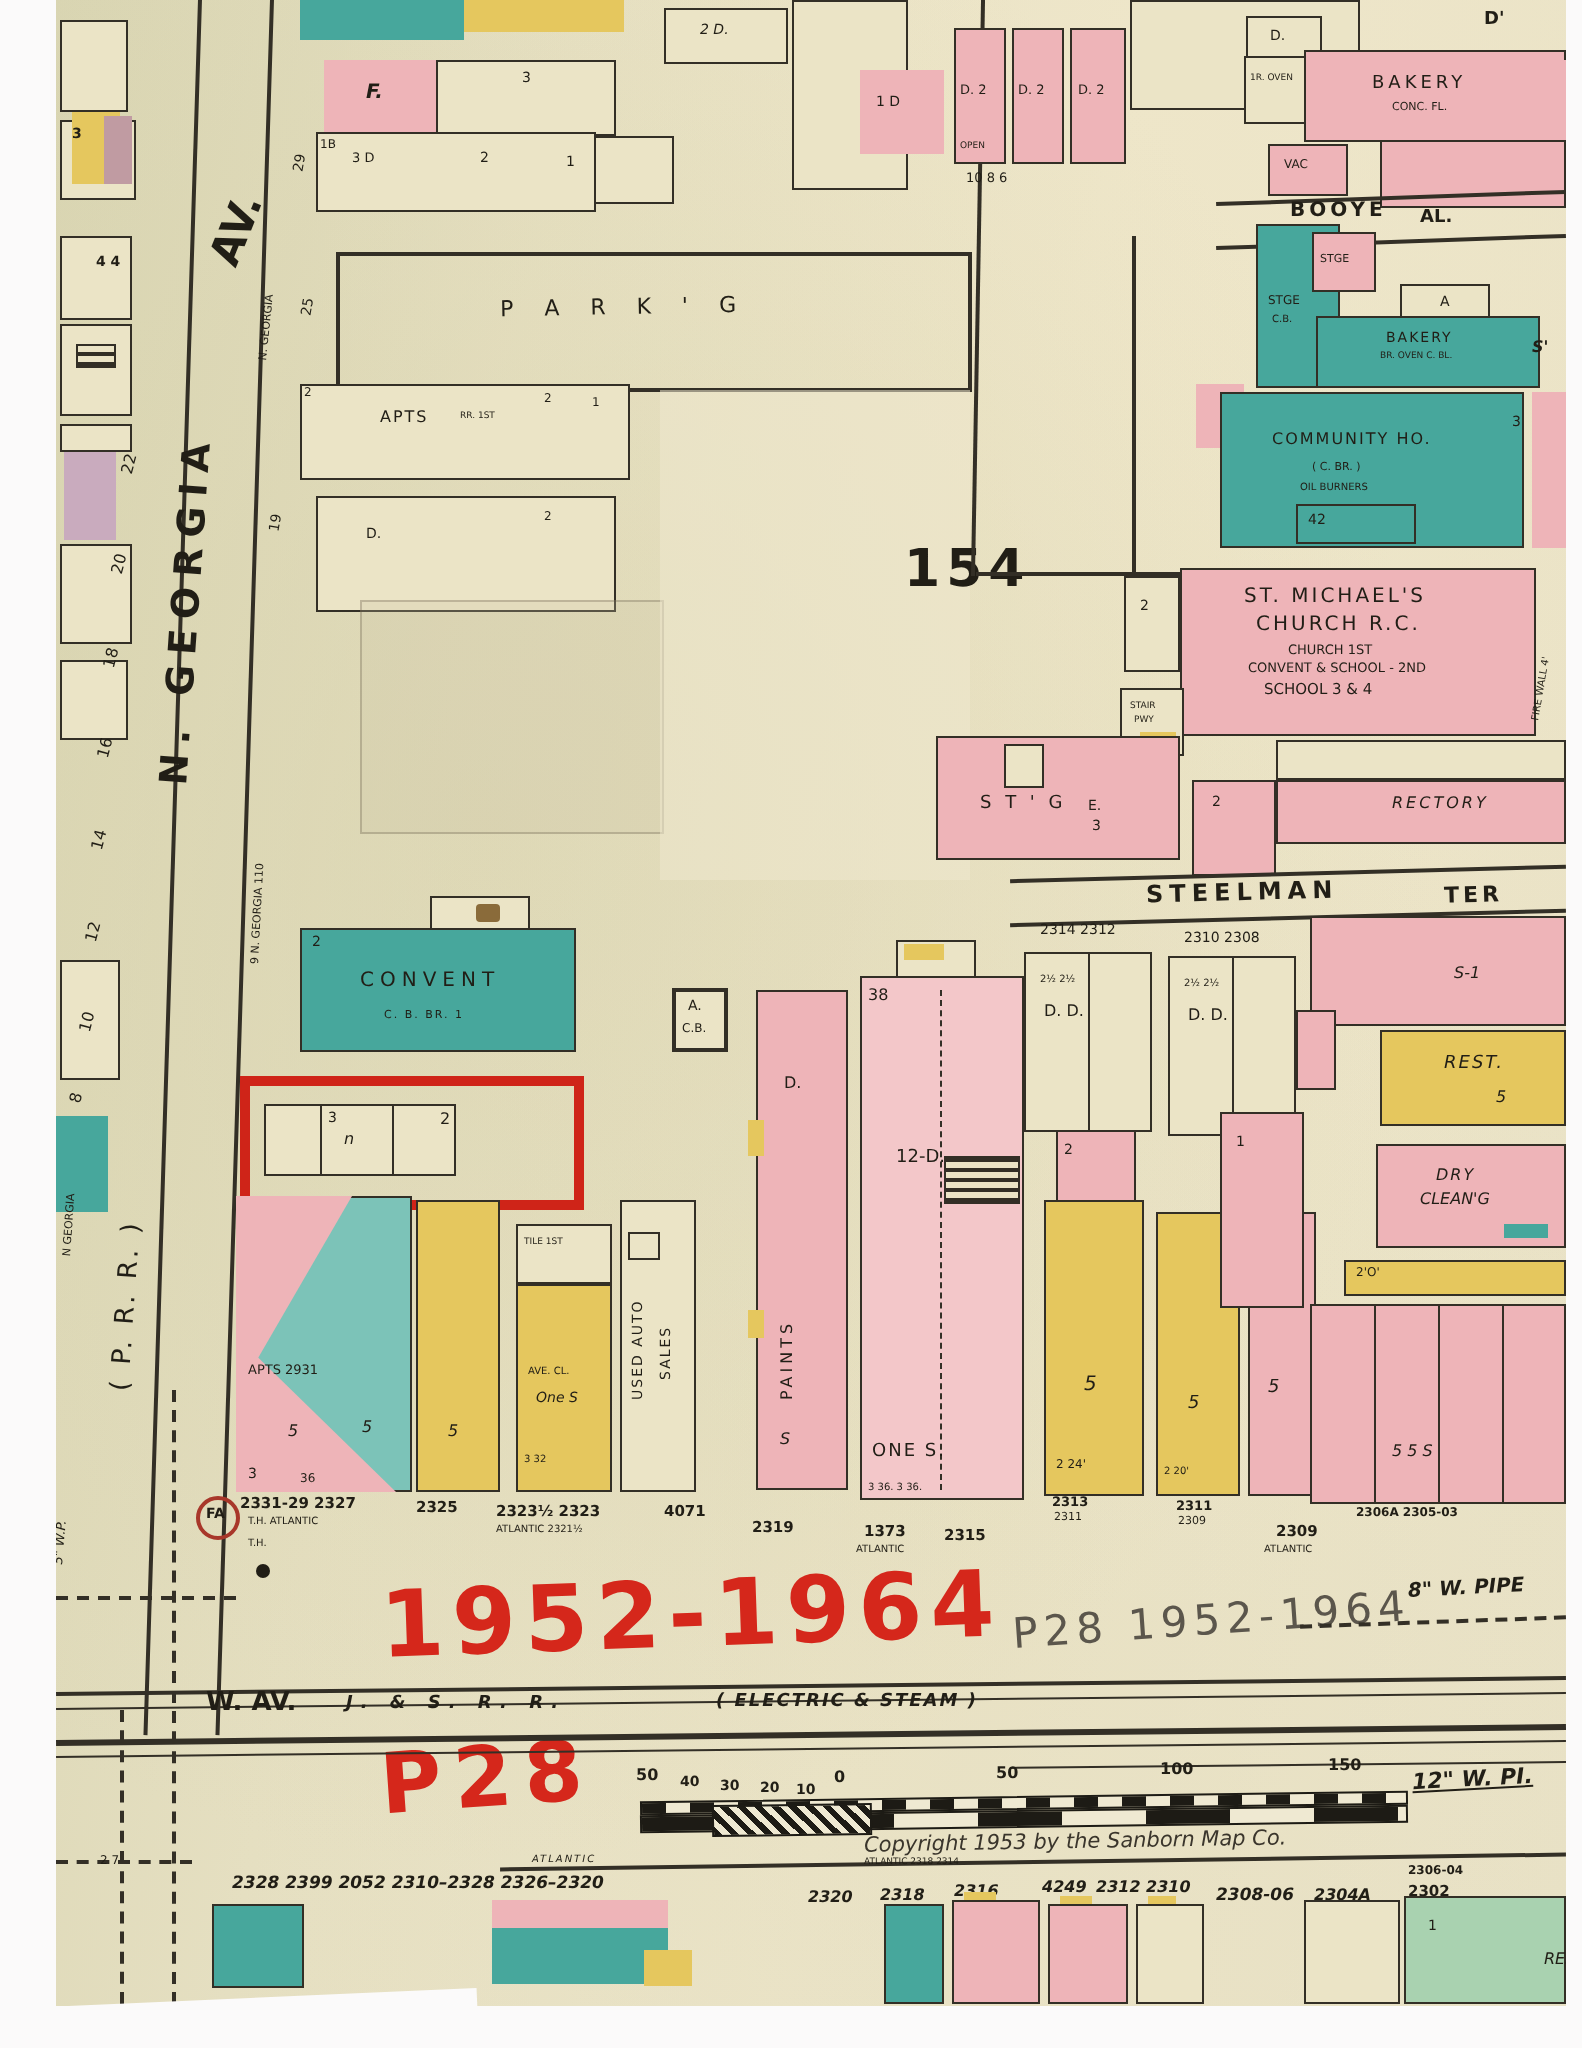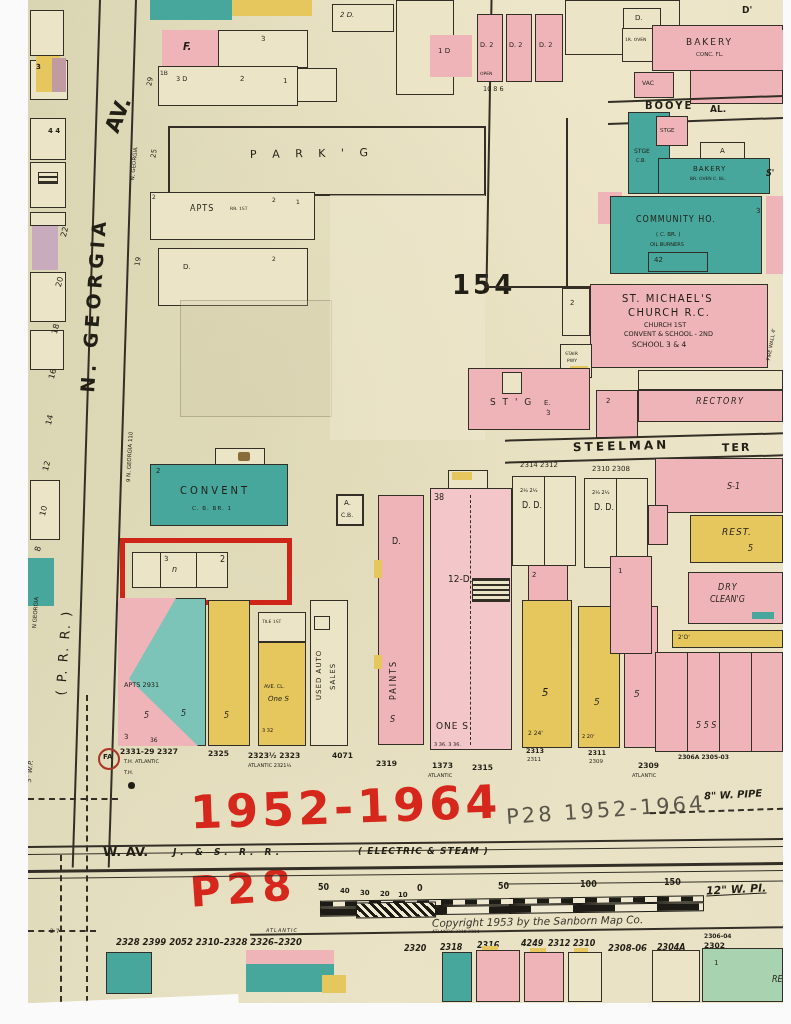--- a/index.html
+++ b/index.html
@@ -81,21 +81,21 @@
   <div class="b cream" style="left:190px;top:30px;width:90px;height:38px;"></div>
   <div class="lb bd it" style="left:155px;top:42px;font-size:10px;">F.</div>
   <div class="lb" style="left:233px;top:36px;font-size:7px;">3</div>
   <div class="b cream" style="left:130px;top:66px;width:140px;height:40px;"></div>
   <div class="b cream" style="left:269px;top:68px;width:40px;height:34px;"></div>
   <div class="lb" style="left:132px;top:70px;font-size:6px;">1B</div>
   <div class="lb" style="left:148px;top:76px;font-size:6.5px;">3 D</div>
   <div class="lb" style="left:212px;top:76px;font-size:7px;">2</div>
   <div class="lb" style="left:255px;top:78px;font-size:7px;">1</div>
   <div class="b cream" style="left:304px;top:4px;width:62px;height:28px;"></div>
-  <div class="lb" style="left:312px;top:12px;font-size:7px;font-style:italic;">2 D.</div>
+  <div class="lb" style="left:322px;top:12px;font-size:7px;font-style:italic;">2 D.</div>
   <div class="b cream" style="left:368px;top:0;width:58px;height:95px;"></div>
 
   <div class="b" style="left:140px;top:126px;width:318px;height:70px;border-width:2px;"></div>
   <div class="lb" style="left:222px;top:148px;font-size:11px;letter-spacing:6px;transform:rotate(-1deg);">P A R K ' G</div>
   <div class="b cream" style="left:122px;top:192px;width:165px;height:48px;"></div>
   <div class="lb" style="left:162px;top:205px;font-size:8px;letter-spacing:1px;">APTS</div>
   <div class="lb" style="left:202px;top:207px;font-size:4.5px;">RR. 1ST</div>
   <div class="lb" style="left:124px;top:194px;font-size:6px;">2</div>
   <div class="lb" style="left:244px;top:197px;font-size:6px;">2</div>
   <div class="lb" style="left:268px;top:199px;font-size:6px;">1</div>

